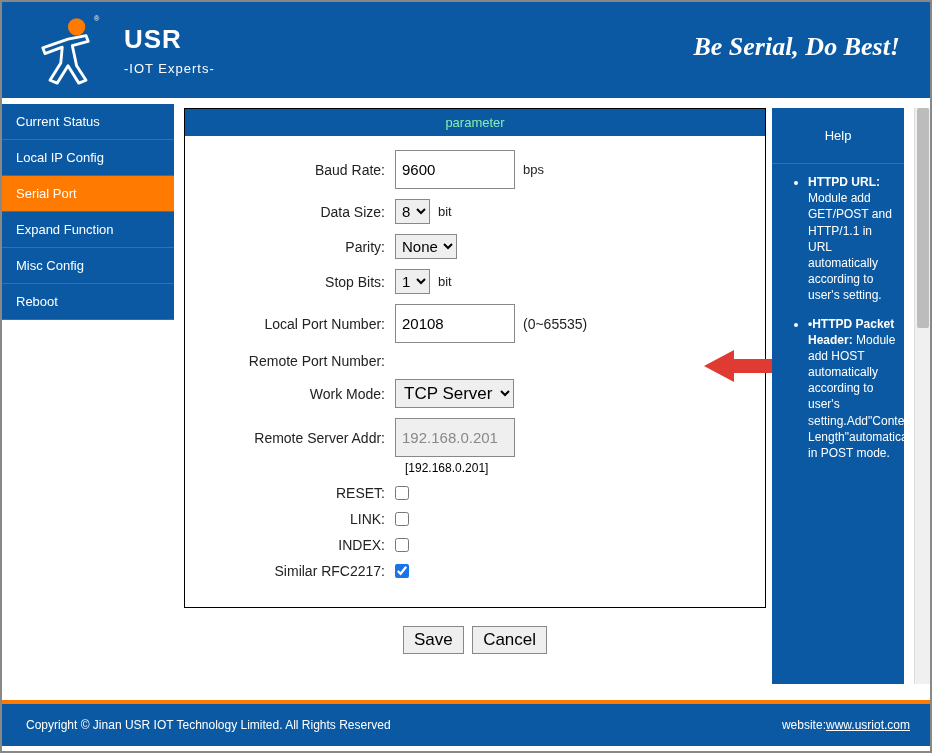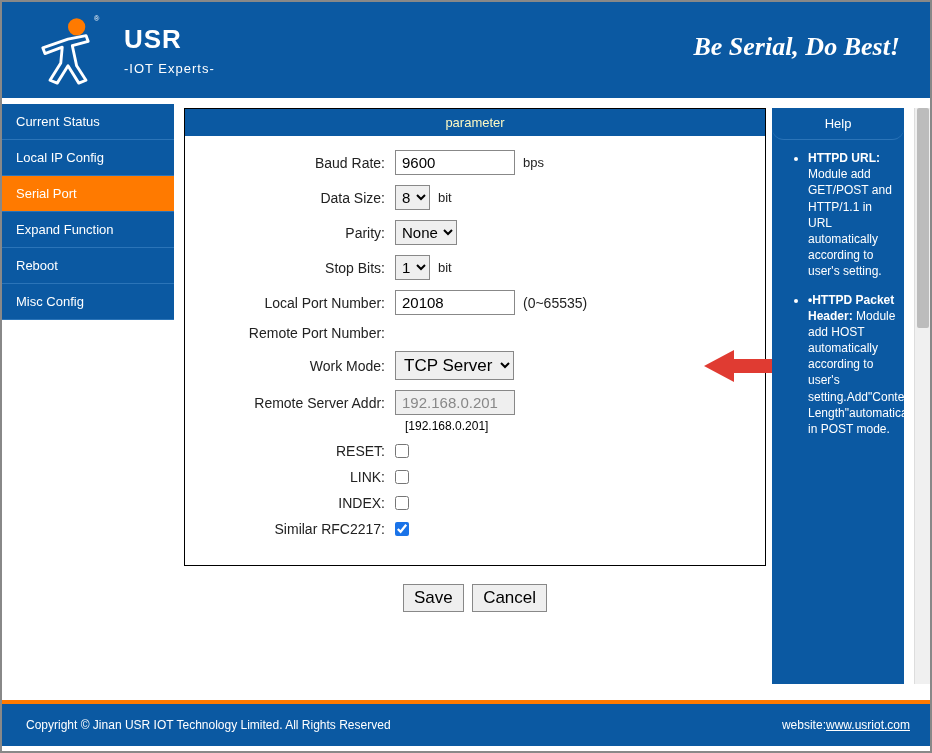--- a/index.html
+++ b/index.html
@@ -66,21 +66,21 @@
   padding: 0 6px 0 10px;
   position: relative;
 }
 .form-card {
   border: 1px solid #000;
   margin-top: 4px;
   margin-bottom: 18px;
 }
 .form-card-header {
   background: #0b59a2;
-  color: #fef9c3;
+  color: #86efac;
   text-align: center;
   font-size: 13px;
   padding: 6px 16px;
 }
 .form-body {
   padding: 14px 20px 18px;
 }
 .form-row {
   display: flex;
   align-items: center;
@@ -95,21 +95,21 @@
   font-size: 14px;
 }
 .form-input-wrap {
   flex: 1;
   display: flex;
   align-items: center;
   gap: 8px;
 }
 input[type="text"], input[type="number"] {
   font-size: 15px;
-  padding: 3px 6px;
+  padding: 10px 6px;
   border: 1px solid #888;
   width: 120px;
   font-family: Verdana, Arial, sans-serif;
 }
 input[disabled] { background: #efefef; color: #888; }
 .wide { width: 320px; }
 select {
   font-size: 15px;
   padding: 2px;
   border: 1px solid #888;
@@ -144,24 +144,23 @@
   background: #0b59a2;
   color: #fff;
   font-size: 12px;
   margin-top: 4px;
   margin-right: 10px;
   height: 576px;
   overflow: hidden;
 }
 .help-header {
   text-align: center;
-  padding: 8px 0;
+  padding: 20px 0;
   font-size: 13px;
   border-bottom: 1px solid #2b74b8;
-  border-radius: 12px;
 }
 .help-body {
   padding: 10px 6px 10px 12px;
 }
 .help-body ul { list-style: disc; margin-left: 24px; }
 .help-body li { margin-bottom: 12px; line-height: 1.35; }
 .help-body strong { font-weight: bold; }
 .scrollbar {
   width: 16px;
   background: #f0f0f0;
@@ -217,22 +216,22 @@
   <div class="slogan">Be Serial, Do Best!</div>
 </div>
 
 <div class="content-area">
 
   <div class="sidebar">
     <div class="sidebar-item">Current Status</div>
     <div class="sidebar-item">Local IP Config</div>
     <div class="sidebar-item active">Serial Port</div>
     <div class="sidebar-item">Expand Function</div>
+    <div class="sidebar-item">Misc Config</div>
     <div class="sidebar-item">Reboot</div>
-    <div class="sidebar-item">Misc Config</div>
   </div>
 
   <div class="main">
     <div class="form-card">
       <div class="form-card-header">parameter</div>
       <div class="form-body">
 
         <div class="form-row">
           <div class="form-label">Baud Rate:</div>
           <div class="form-input-wrap">

